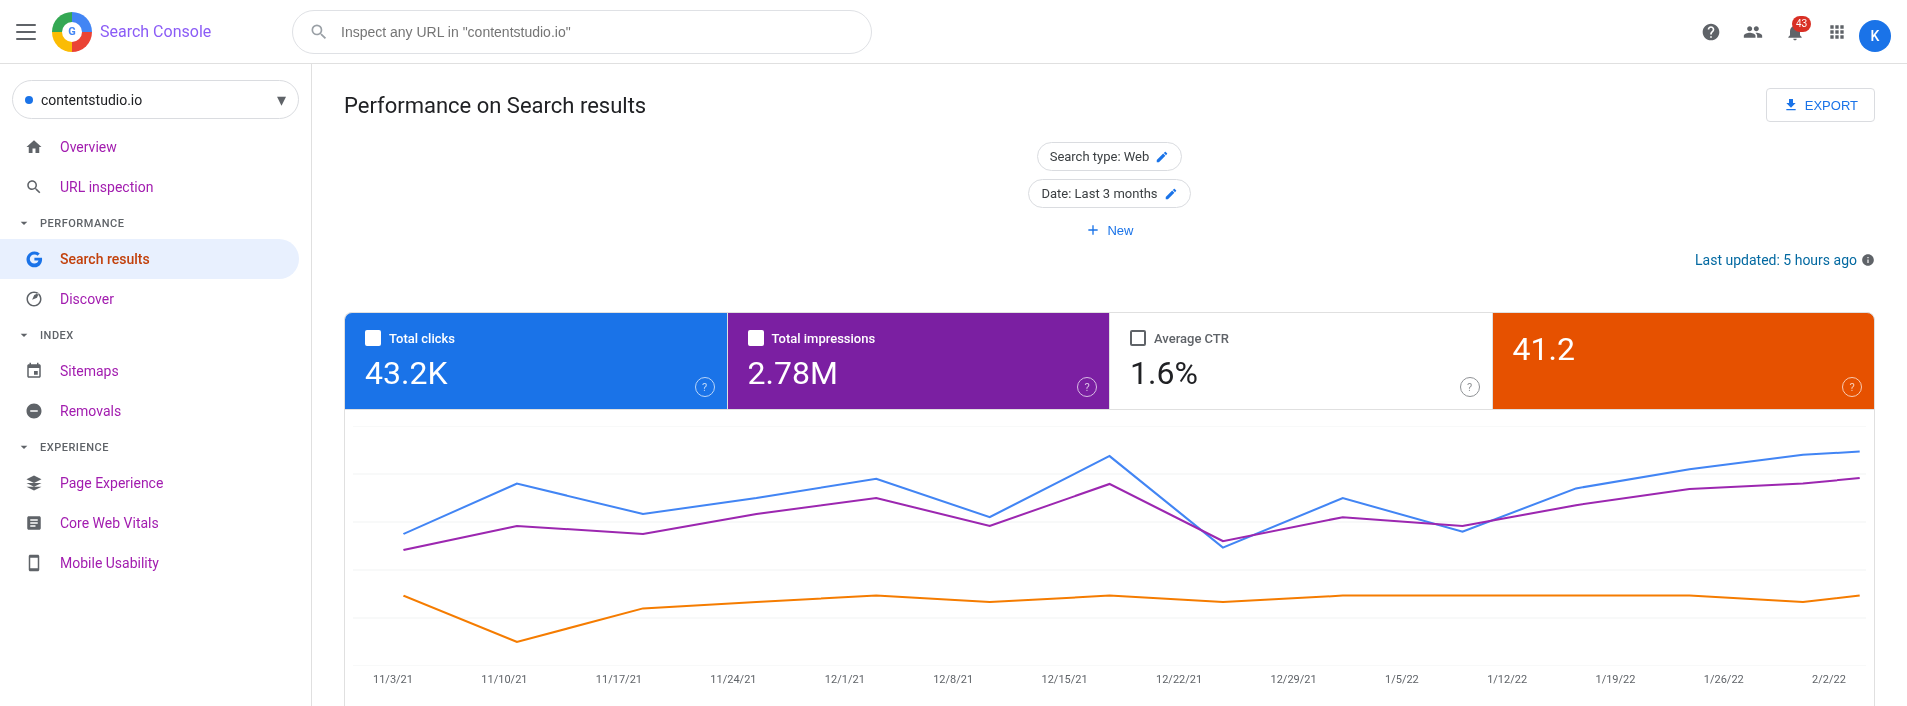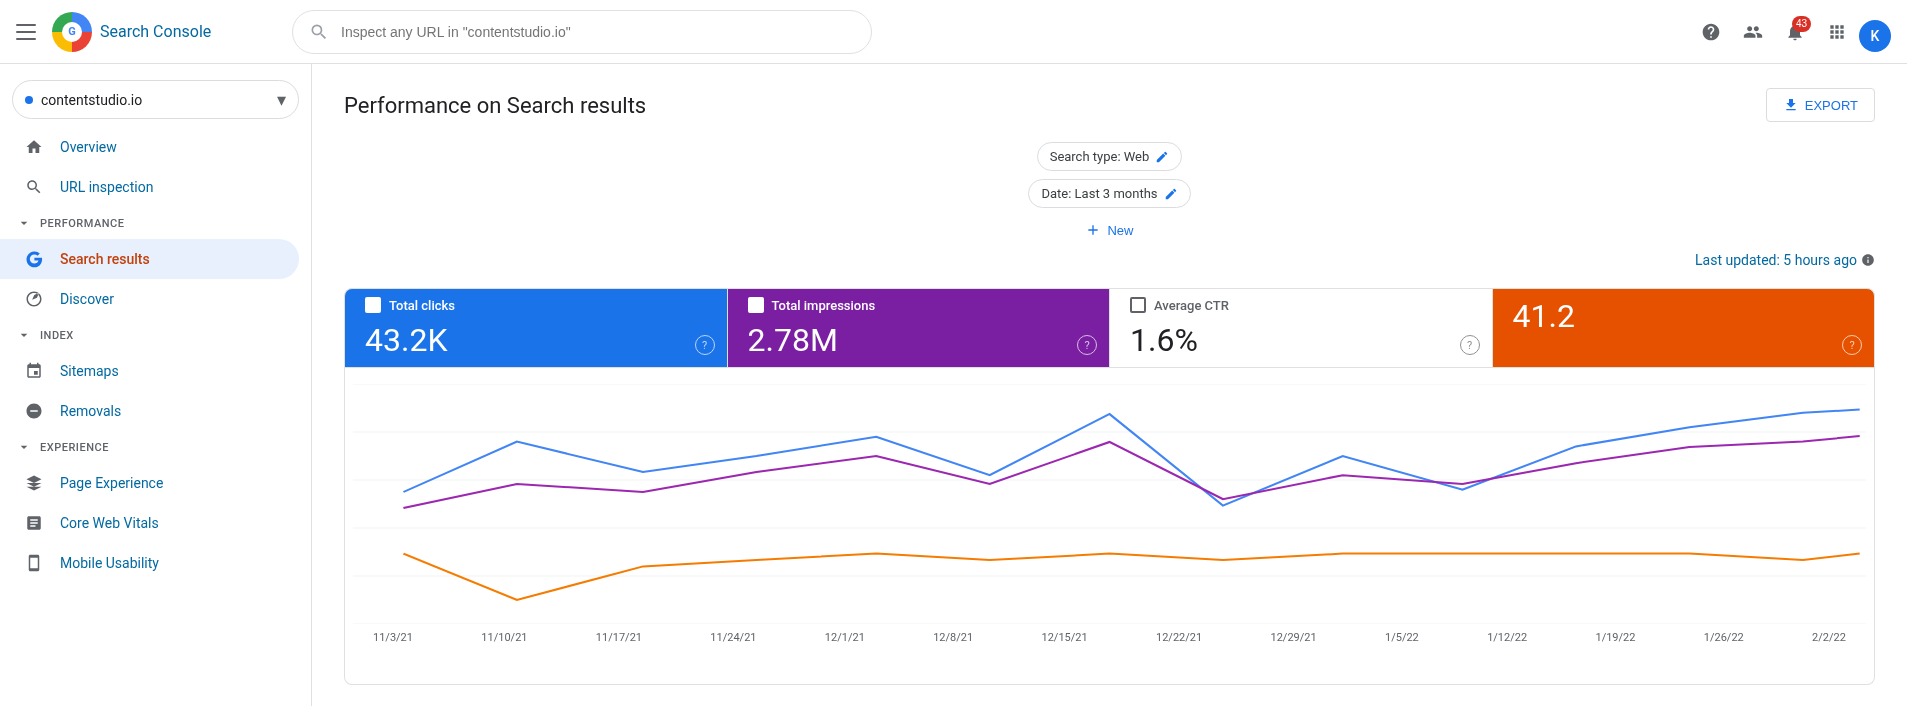--- a/index.html
+++ b/index.html
@@ -13,21 +13,21 @@
     .topbar-left { display: flex; align-items: center; gap: 12px; width: 260px; flex-shrink: 0; }
     .hamburger-icon { width: 24px; height: 24px; display: flex; flex-direction: column; gap: 5px; justify-content: center; cursor: pointer; flex-shrink: 0; }
     .hamburger-icon span { display: block; width: 20px; height: 2px; background: #5f6368; border-radius: 1px; }
     .logo-area { display: flex; align-items: center; gap: 8px; }
     .logo-g {
       width: 40px; height: 40px; border-radius: 50%; display: flex; align-items: center; justify-content: center;
       background: conic-gradient(#4285F4 0deg 90deg, #EA4335 90deg 180deg, #FBBC04 180deg 270deg, #34A853 270deg 360deg);
       flex-shrink: 0;
     }
     .logo-g-inner { width: 20px; height: 20px; background: #fff; border-radius: 50%; display: flex; align-items: center; justify-content: center; font-weight: 700; font-size: 11px; color: #4285F4; }
-    .logo-text { font-size: 16px; color: #0369a1; font-weight: 400; }
+    .logo-text { font-size: 16px; color: #8b5cf6; font-weight: 400; }
     .search-bar {
       flex: 1; max-width: 580px; height: 44px; border: 1px solid #dfe1e5;
       border-radius: 24px; display: flex; align-items: center; padding: 0 16px; gap: 12px;
       background: #fff;
     }
     .search-icon-svg { color: #9aa0a6; flex-shrink: 0; }
     .search-input { border: none; outline: none; font-size: 14px; color: #202124; flex: 1; background: transparent; }
     .topbar-right { margin-left: auto; display: flex; align-items: flex-end; gap: 2px; }
     .icon-btn { width: 40px; height: 40px; border-radius: 50%; display: flex; align-items: center; justify-content: center; cursor: pointer; border: none; background: transparent; position: relative; }
     .notification-badge {
@@ -45,21 +45,21 @@
       display: flex; align-items: center; margin: 8px 12px 8px; padding: 8px 12px;
       border: 1px solid #dadce0; border-radius: 24px; cursor: pointer; gap: 8px;
     }
     .property-dot { width: 8px; height: 8px; border-radius: 50%; background: #1a73e8; flex-shrink: 0; }
     .property-name { font-size: 14px; color: #202124; flex: 1; overflow: hidden; text-overflow: ellipsis; white-space: nowrap; }
     .chevron-icon { color: #5f6368; font-size: 18px; flex-shrink: 0; }
 
     .nav-item {
       display: flex; align-items: center; height: 40px; padding: 0 24px; gap: 16px;
       cursor: pointer; border-radius: 0 20px 20px 0; margin-right: 12px;
-      color: #0369a1; font-size: 14px;
+      color: #a21caf; font-size: 14px;
     }
     .nav-item.active { background: #e8f0fe; color: #c2410c; font-weight: 500; }
     .nav-item.active .nav-icon { color: #1a73e8; }
     .nav-icon { width: 20px; height: 20px; display: flex; align-items: center; justify-content: center; color: #5f6368; flex-shrink: 0; }
 
     .nav-section-label {
       display: flex; align-items: center; height: 32px; padding: 0 16px; gap: 8px;
       font-size: 11px; font-weight: 500; color: #5f6368; text-transform: uppercase; letter-spacing: 0.5px;
       cursor: pointer;
     }
@@ -80,22 +80,22 @@
     .new-btn {
       display: flex; align-items: center; gap: 6px; padding: 6px 12px;
       border: none; background: transparent; cursor: pointer; color: #1a73e8;
       font-size: 13px; font-weight: 500;
     }
     .last-updated { margin-left: auto; font-size: 14px; color: #0369a1; display: flex; align-items: center; gap: 4px; }
 
     
     .metric-cards { display: flex; margin-bottom: 0; }
     .metric-card {
-      flex: 1; padding: 8px 20px; cursor: pointer; position: relative;
-      border: 1px solid #e0e0e0; border-right: none;
+      flex: 1; padding: 17px 20px; cursor: pointer; position: relative;
+      border: 1px solid #e0e0e0; border-right: none; margin-top: 24px;
     }
     .metric-card:first-child { border-radius: 8px 0 0 0; }
     .metric-card:last-child { border-right: 1px solid #e0e0e0; border-radius: 0 8px 0 0; }
     .metric-card.blue { background: #1a73e8; color: #fff; }
     .metric-card.purple { background: #7b1fa2; color: #fff; }
     .metric-card.white { background: #fff; color: #202124; }
     .metric-card.orange { background: #e65100; color: #fff; }
     .metric-card-header { display: flex; align-items: center; gap: 8px; margin-bottom: 8px; }
     .metric-checkbox {
       width: 16px; height: 16px; border-radius: 2px; border: 2px solid currentColor;

